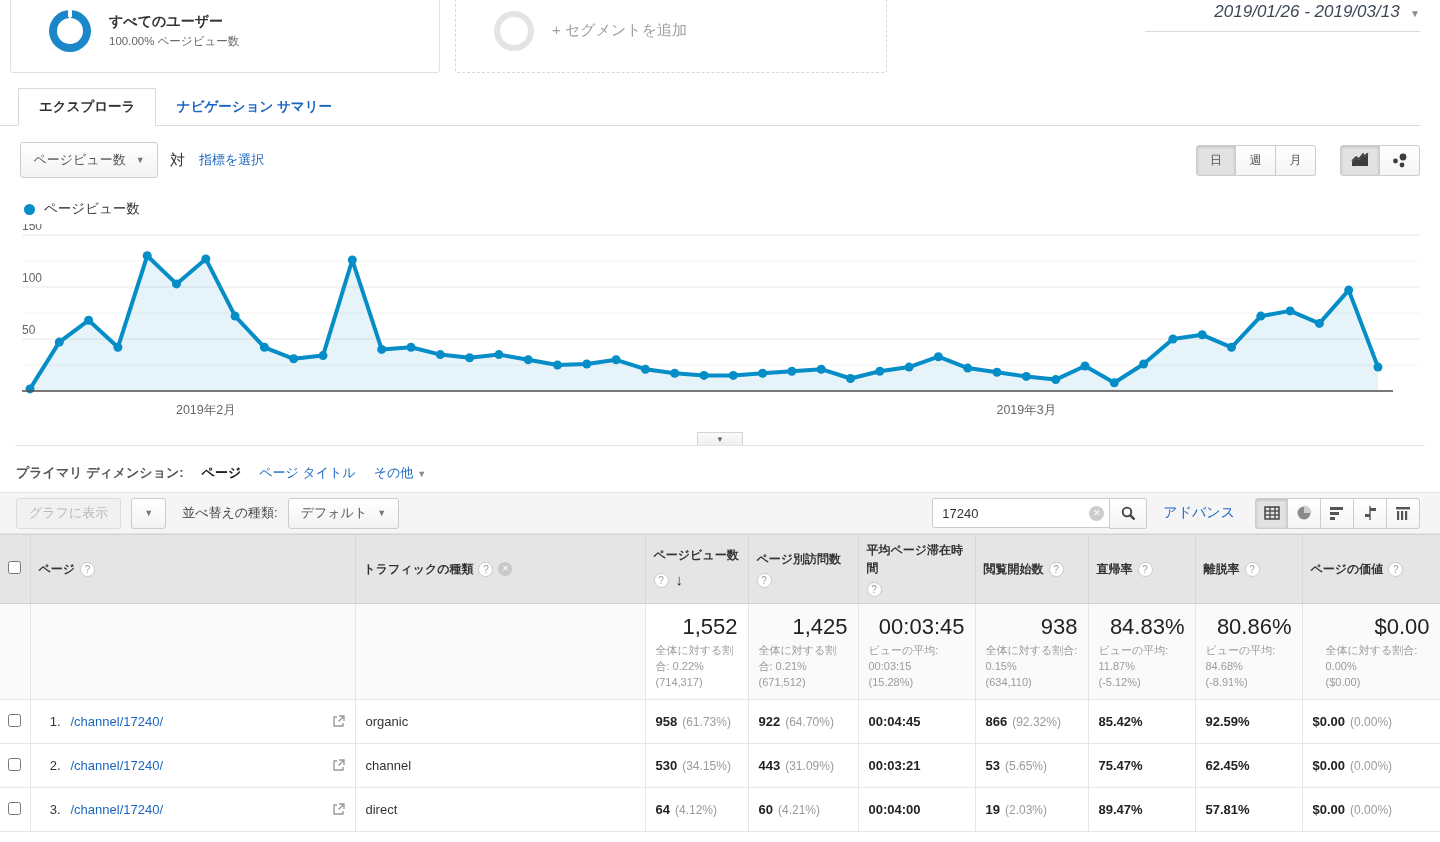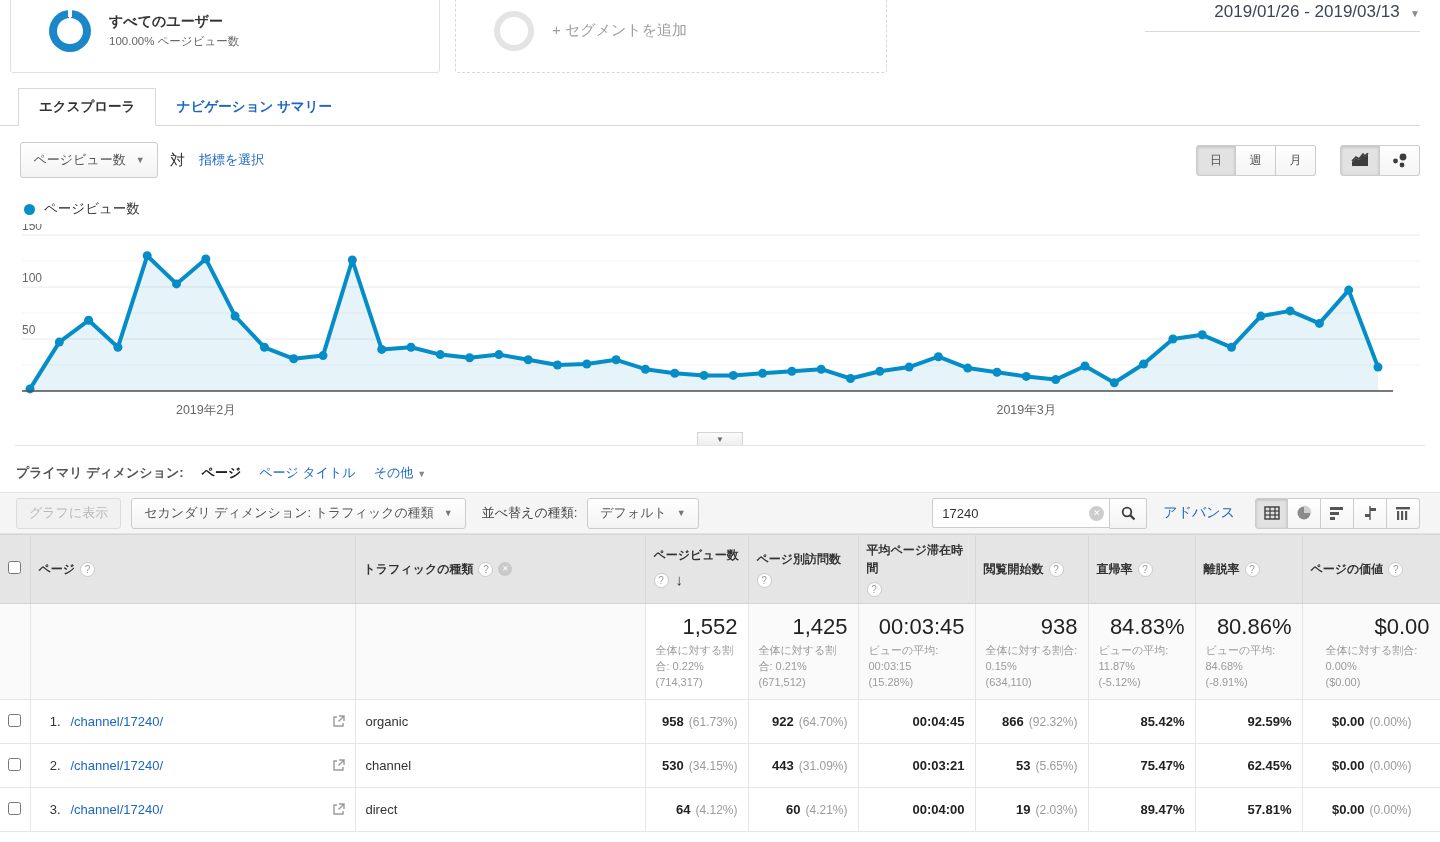--- a/index.html
+++ b/index.html
@@ -16,21 +16,21 @@
     background:conic-gradient(#fff 0 6deg,#1b87c9 6deg 354deg,#fff 354deg 360deg);
     position:relative; flex:0 0 auto; }
   .donut::after { content:""; position:absolute; inset:8px; background:#fff; border-radius:50%; }
   .donut.gray { background:#fff; border:6px solid #e4e4e4; width:40px; height:40px; }
   .donut.gray::after { display:none; }
   .seg-title { font-size:14px; font-weight:bold; color:#333; }
   .seg-sub { font-size:11.5px; color:#666; margin-top:3px; }
   .add-label { font-size:15px; color:#9e9e9e; }
   .date-box { position:absolute; top:2px; right:20px; width:275px; text-align:right;
     border-bottom:1px solid #d9d9d9; padding-bottom:9px; cursor:pointer; }
-  .date-text { font-size:17px; color:#3c4654; }
+  .date-text { font-size:17px; color:#3c4654;font-style:italic; }
   .date-caret { font-size:10px; color:#8a8a8a; margin-left:6px; }
 
   
   .tabbar { position:relative; margin-top:13px; height:38px; }
   .tabbar .rule { position:absolute; left:0; right:20px; bottom:0; border-bottom:1px solid #d9d9d9; }
   .tab-active { position:relative; display:inline-flex; align-items:center; height:38px;
     margin-left:18px; padding:0 20px; background:#fff; border:1px solid #d9d9d9;
     border-bottom:1px solid #fff; z-index:2; font-size:13.5px; font-weight:bold; color:#333; }
   .tab-link { display:inline-block; margin-left:16px; font-size:13.5px; font-weight:bold;
     color:#1a66c2; vertical-align:middle; line-height:38px; cursor:pointer; }
@@ -102,21 +102,21 @@
   .help-ic { width:15px; height:15px; border-radius:50%; background:#fff; border:1px solid #c9c9c9;
     color:#9a9a9a; font-size:10px; display:inline-flex; align-items:center; justify-content:center;
     flex:0 0 auto; cursor:pointer; font-weight:normal; }
   .rm-ic { width:14px; height:14px; border-radius:50%; background:#c9c9c9; color:#fff; font-size:8px;
     display:inline-flex; align-items:center; justify-content:center; cursor:pointer; }
   .sort-arrow { font-size:15px; color:#333; margin-left:2px; }
   td { border:1px solid #e6e6e6; border-left:none; font-size:13px; padding:0 10px; background:#fff; vertical-align:middle; }
   tr.summary td { height:96px; background:#fafafa; vertical-align:top; padding-top:10px; }
   tr.summary td.sorted { background:#fff; }
   tr.datarow td { height:44px; }
-  .num-cell { text-align:right; white-space:nowrap; }
+  .num-cell { white-space:nowrap; }
   .big-val { font-size:22px; color:#222; text-align:right; line-height:1.2; }
   .sub-val { font-size:11px; color:#9b9b9b; text-align:left; margin-top:3px; margin-left:auto; max-width:104px; line-height:1.45; }
   .main-num { font-weight:bold; color:#222; }
   .pct-num { color:#9b9b9b; font-size:12px; margin-left:5px; }
   .page-cell { display:flex; align-items:center; gap:10px; }
   .rank { color:#333; width:20px; text-align:right; flex:0 0 auto; }
   .page-link { color:#1a66c2; text-decoration:none; cursor:pointer; font-size:13px; }
   .open-ic { margin-left:auto; cursor:pointer; display:inline-flex; }
   input[type=checkbox] { width:13px; height:13px; cursor:pointer; }
   td.check, th.check { text-align:center; padding:0; }
@@ -261,21 +261,20 @@
   <span class="prim-active">ページ</span>
   <a class="blue-link">ページ タイトル</a>
   <a class="blue-link">
     <span>その他</span><span class="prim-more-caret">▼</span>
   </a>
 </div>
 
 <div class="toolbar">
   <div class="btn tb-btn disabled">グラフに表示</div>
   <div class="btn tb-btn">
-    <span>セカンダリ ディメンション: トラフィックの種類</span>
     <span class="dd-caret">▼</span>
   </div>
   <span class="tb-label">並べ替えの種類:</span>
   <div class="btn tb-btn">
     <span>デフォルト</span>
     <span class="dd-caret">▼</span>
   </div>
 
   <div class="search-wrap">
     <input class="search-input" type="text" value="17240" style="">

